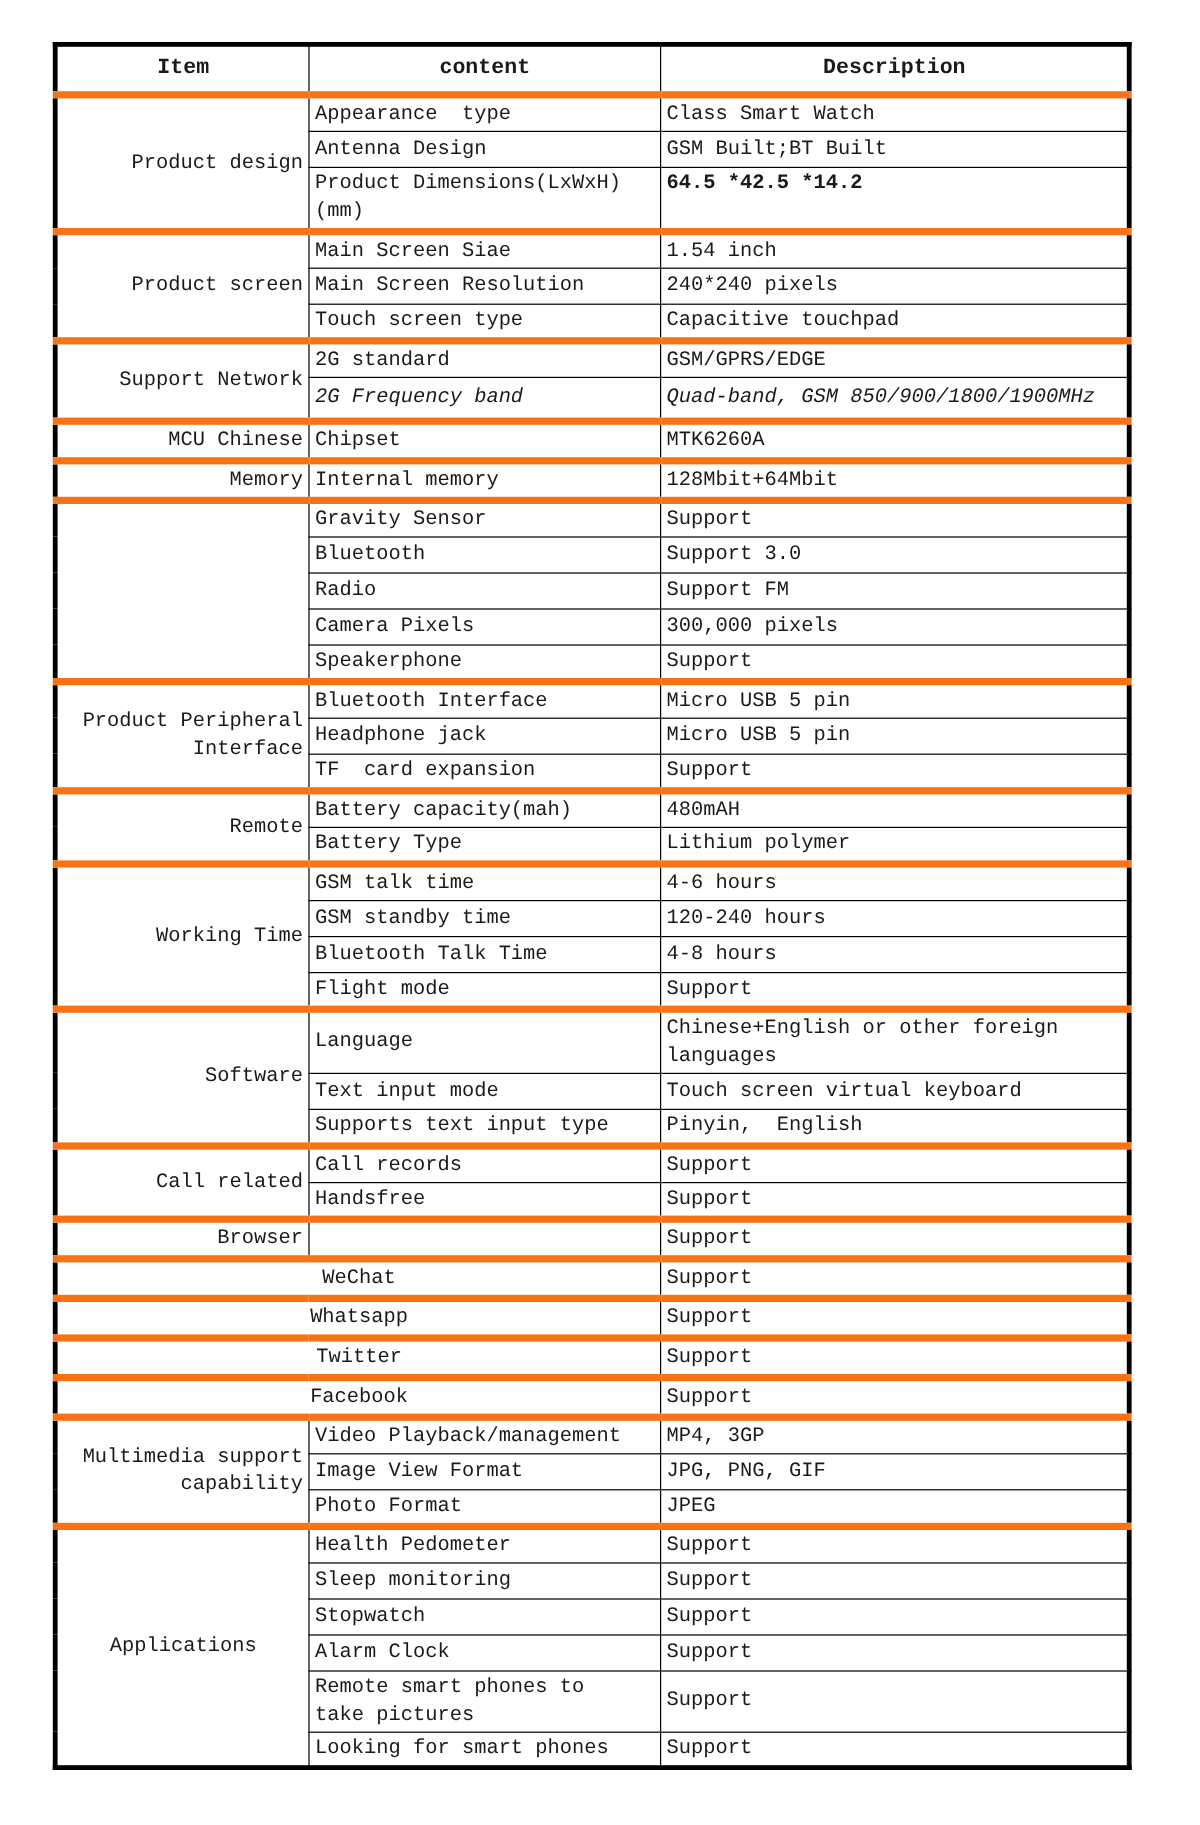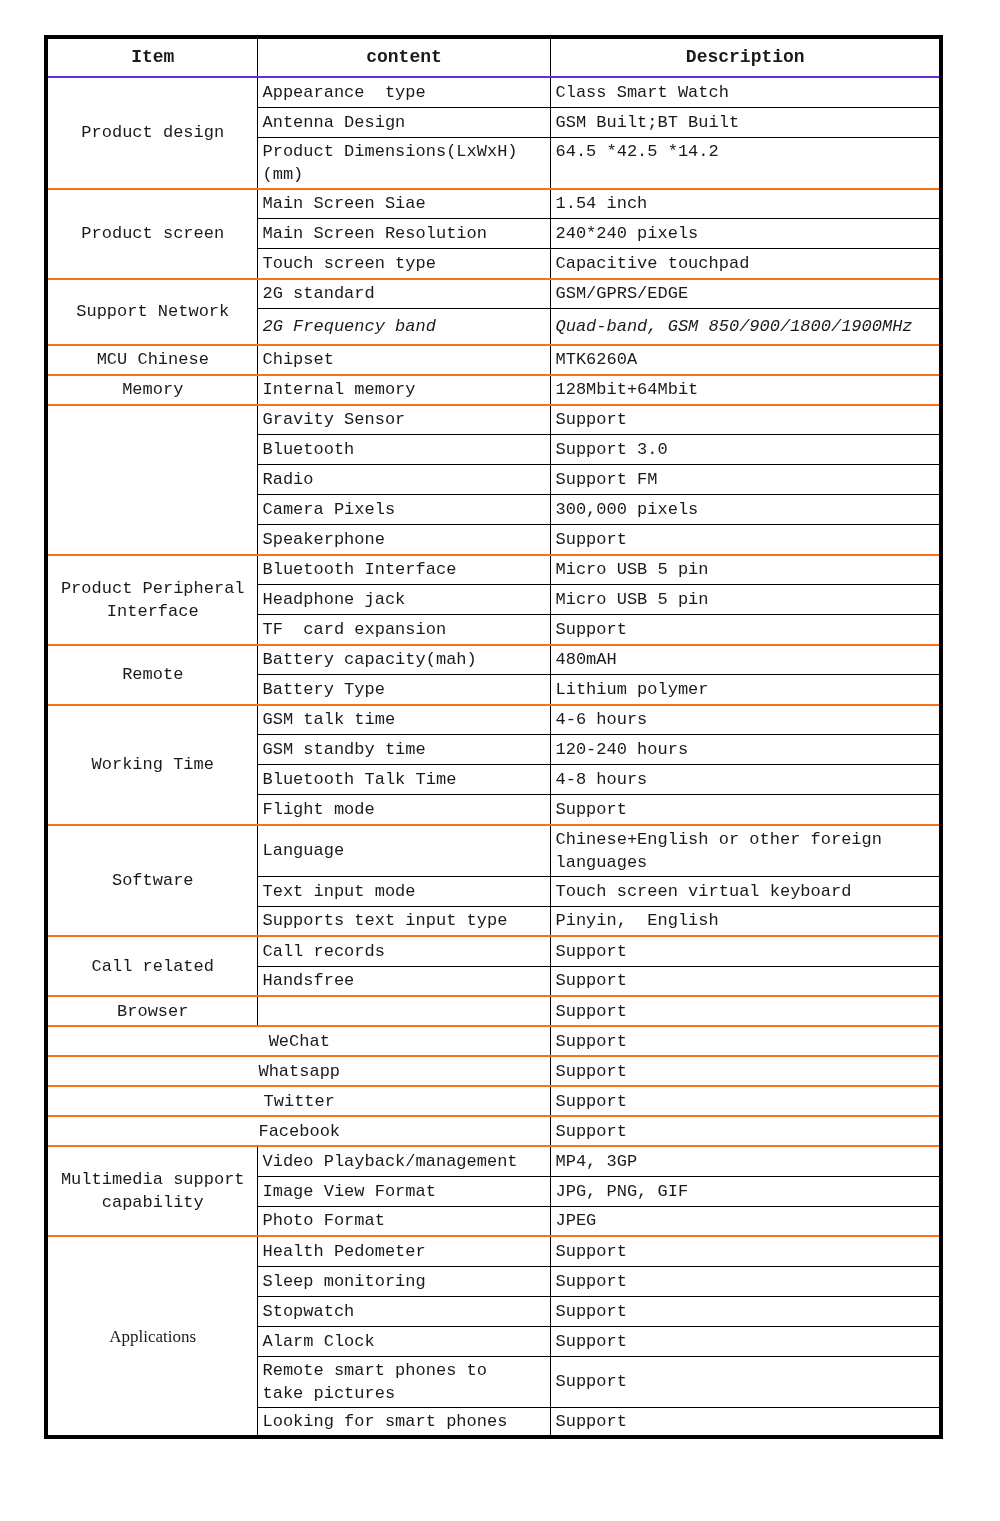--- a/index.html
+++ b/index.html
@@ -21,28 +21,28 @@
     border:1px solid #000;
     font-size:17px;line-height:23px;
     vertical-align:middle;
     white-space:pre-wrap;
     word-wrap:break-word;
     padding:2px 4px 2px 5px;
   }
   td.content-cell{padding-right:14px;}
   thead th{
     font-weight:bold;font-size:18px;text-align:center;
-    height:33px;border-bottom:2px solid #6d28d9;
+    height:33px;border-bottom:4px solid #6d28d9;
   }
   tbody tr{height:30px;}
   tbody tr.tall49{height:49px;}
   tbody tr.tall46{height:36px;font-style:italic;}
-  tr.gs td{border-top:2px solid #f97316;}
-  td.item-cell{text-align:center;}
-  td.item-cell.center-label{text-align:center;font-family:Liberation Serif, serif;}
+  tr.gs td{border-top:6px solid #f97316;}
+  td.item-cell{text-align:right;}
+  td.item-cell.center-label{text-align:center;}
   td.merged-cell{text-align:center;font-family:Liberation Mono, monospace;}
 </style>
 </head>
 <body>
 
 <div class="page">
   <table class="spec">
     <colgroup>
       <col class="c-item">
         <col class="c-content">
@@ -61,21 +61,21 @@
         <td class="item-cell" rowspan="3">Product design</td>
         <td class="content-cell">Appearance  type</td>
         <td class="desc-cell">Class Smart Watch</td>
       </tr>
       <tr>
         <td class="content-cell">Antenna Design</td>
         <td class="desc-cell">GSM Built;BT Built</td>
       </tr>
       <tr class="tall49">
         <td class="content-cell">Product Dimensions(LxWxH)(mm)</td>
-        <td class="desc-cell" style="vertical-align:top;">64.5 *42.5 *14.2</td>
+        <td class="desc-cell" style="vertical-align:top;font-weight:bold;">64.5 *42.5 *14.2</td>
       </tr>
 
       <tr class="gs">
         <td class="item-cell" rowspan="3">Product screen</td>
         <td class="content-cell">Main Screen Siae</td>
         <td class="desc-cell">1.54 inch</td>
       </tr>
       <tr>
         <td class="content-cell">Main Screen Resolution</td>
         <td class="desc-cell">240*240 pixels</td>

